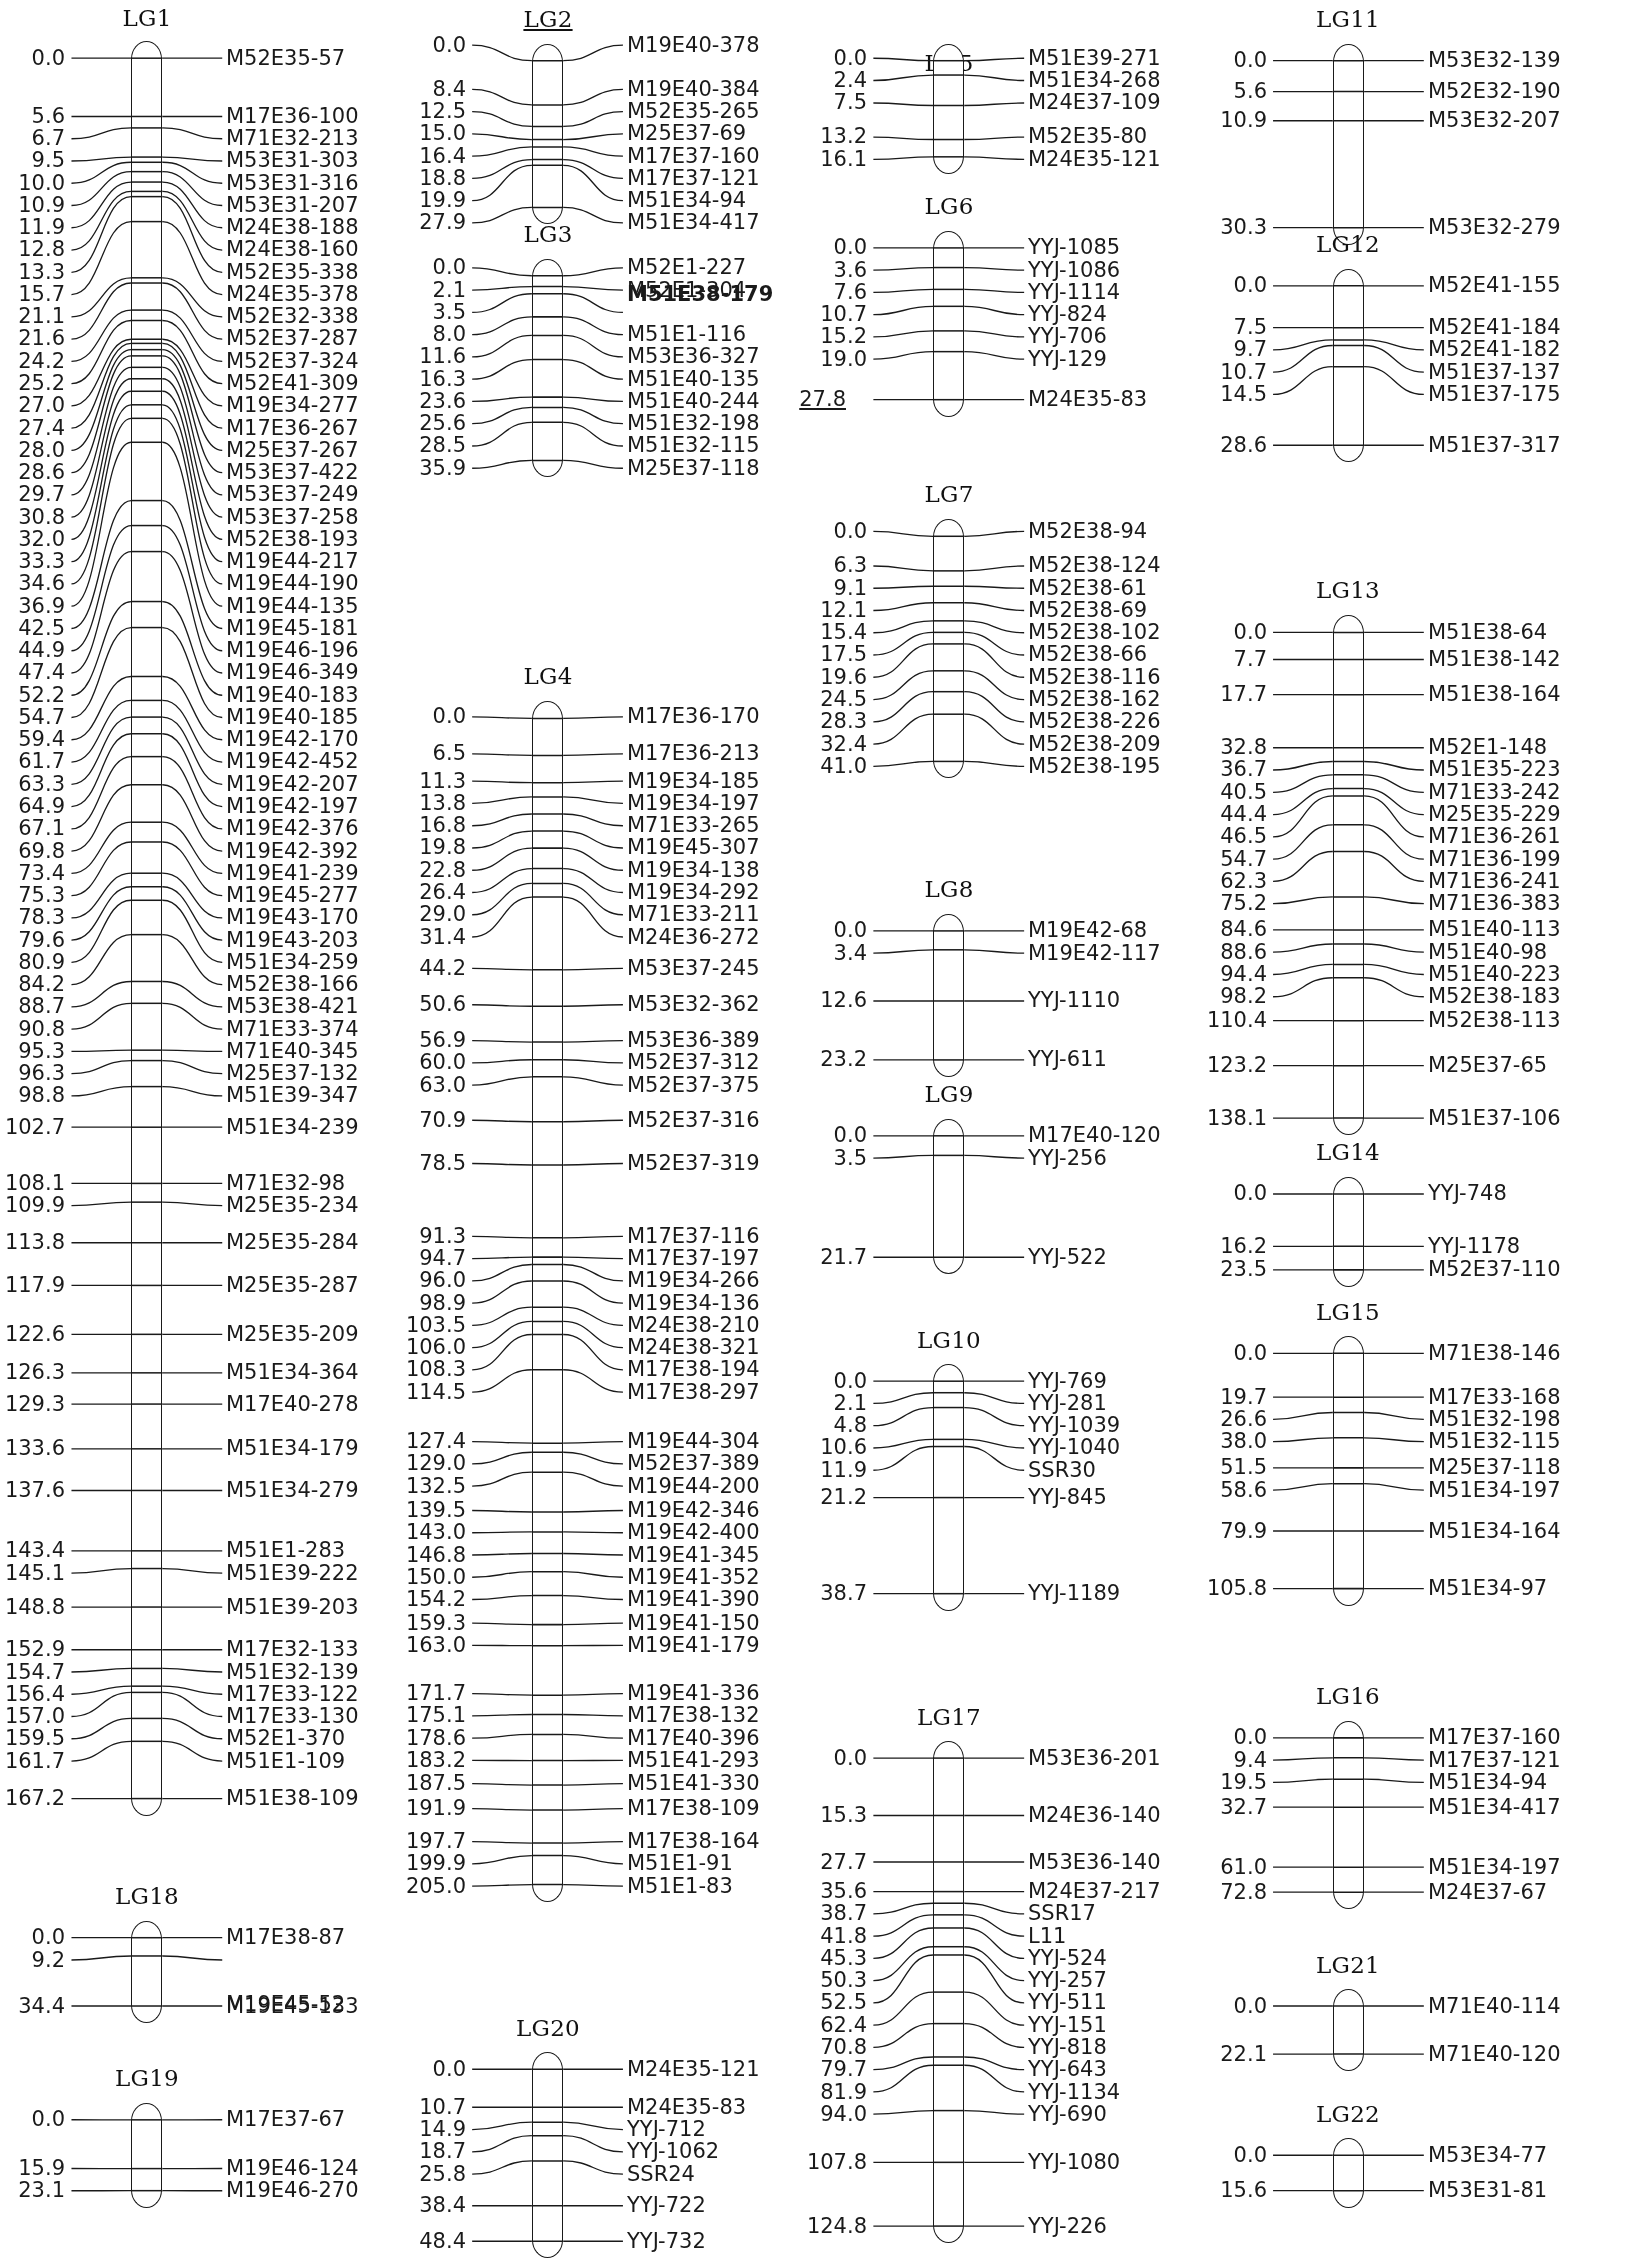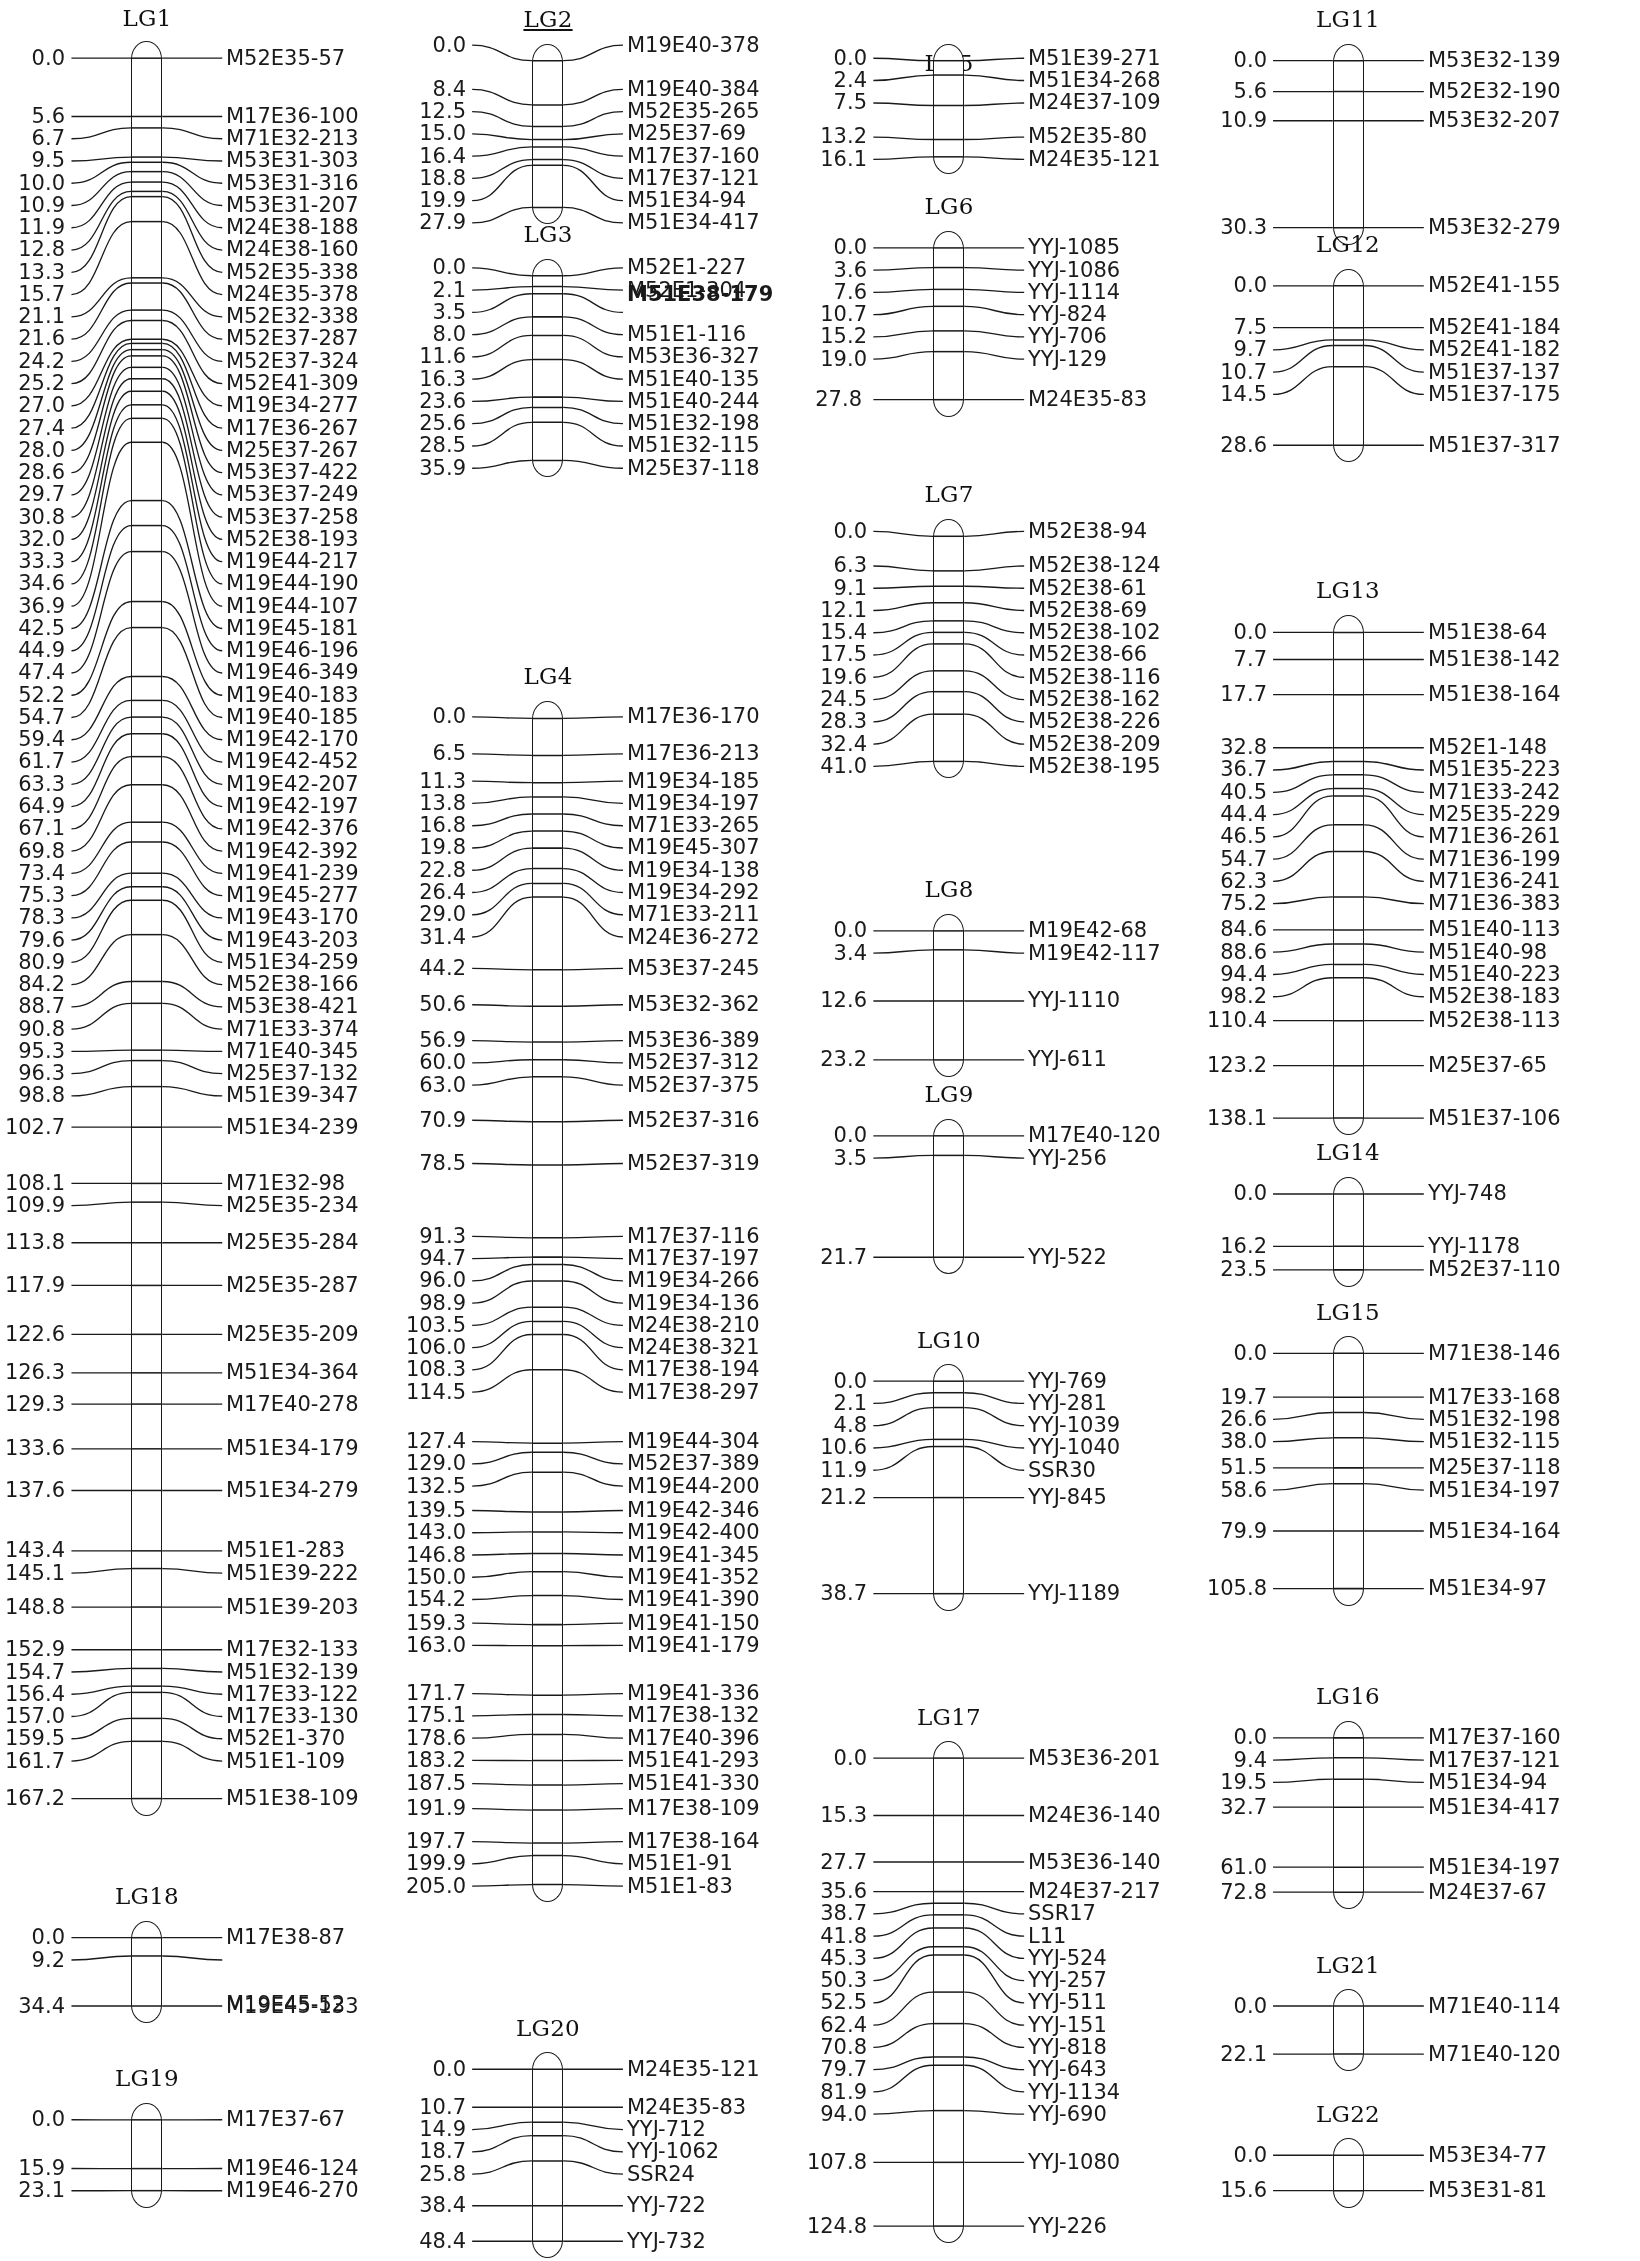--- a/index.html
+++ b/index.html
@@ -336,21 +336,21 @@
       <div class="marker-label" style="left: 226px; top: 484px;">M53E37-249</div>
       <div class="pos-label" style="left: -141px; width: 206px; top: 507px;">30.8</div>
       <div class="marker-label" style="left: 226px; top: 507px;">M53E37-258</div>
       <div class="pos-label" style="left: -141px; width: 206px; top: 529px;">32.0</div>
       <div class="marker-label" style="left: 226px; top: 529px;">M52E38-193</div>
       <div class="pos-label" style="left: -141px; width: 206px; top: 551px;">33.3</div>
       <div class="marker-label" style="left: 226px; top: 551px;">M19E44-217</div>
       <div class="pos-label" style="left: -141px; width: 206px; top: 573px;">34.6</div>
       <div class="marker-label" style="left: 226px; top: 573px;">M19E44-190</div>
       <div class="pos-label" style="left: -141px; width: 206px; top: 596px;">36.9</div>
-      <div class="marker-label" style="left: 226px; top: 596px;">M19E44-107</div>
+      <div class="marker-label" style="left: 226px; top: 596px;">M19E44-135</div>
       <div class="pos-label" style="left: -141px; width: 206px; top: 618px;">42.5</div>
       <div class="marker-label" style="left: 226px; top: 618px;">M19E45-181</div>
       <div class="pos-label" style="left: -141px; width: 206px; top: 640px;">44.9</div>
       <div class="marker-label" style="left: 226px; top: 640px;">M19E46-196</div>
       <div class="pos-label" style="left: -141px; width: 206px; top: 662px;">47.4</div>
       <div class="marker-label" style="left: 226px; top: 662px;">M19E46-349</div>
       <div class="pos-label" style="left: -141px; width: 206px; top: 685px;">52.2</div>
       <div class="marker-label" style="left: 226px; top: 685px;">M19E40-183</div>
       <div class="pos-label" style="left: -141px; width: 206px; top: 707px;">54.7</div>
       <div class="marker-label" style="left: 226px; top: 707px;">M19E40-185</div>
@@ -829,21 +829,21 @@
       <div class="pos-label" style="left: 661px; width: 206px; top: 260px;">3.6</div>
       <div class="marker-label" style="left: 1028px; top: 260px;">YYJ-1086</div>
       <div class="pos-label" style="left: 661px; width: 206px; top: 282px;">7.6</div>
       <div class="marker-label" style="left: 1028px; top: 282px;">YYJ-1114</div>
       <div class="pos-label" style="left: 661px; width: 206px; top: 304px;">10.7</div>
       <div class="marker-label" style="left: 1028px; top: 304px;">YYJ-824</div>
       <div class="pos-label" style="left: 661px; width: 206px; top: 326px;">15.2</div>
       <div class="marker-label" style="left: 1028px; top: 326px;">YYJ-706</div>
       <div class="pos-label" style="left: 661px; width: 206px; top: 349px;">19.0</div>
       <div class="marker-label" style="left: 1028px; top: 349px;">YYJ-129</div>
-      <div class="pos-label" style="left: 656px; width: 206px; top: 389px;">27.8</div>
+      <div class="pos-label" style="left: 640px; width: 206px; top: 389px; text-decoration: underline;">27.8</div>
       <div class="marker-label" style="left: 1028px; top: 389px;">M24E35-83</div>
     </div>
     <div class="lg-group" style="left: 0px; top: 0px;">
       <div class="lg-title" style="left: 868px; top: 481px; width: 162px;">LG7</div>
       <div class="chrom-cap chrom-cap-top" style="left: 933px; top: 519px; width: 31px; height: 18px;"></div>
       <div class="chrom-body" style="left: 933px; top: 536px; width: 31px; height: 225px; border-top: none; border-bottom: none;"></div>
       <div class="chrom-cap chrom-cap-bot" style="left: 933px; top: 760px; width: 31px; height: 18px;"></div>
       <svg class="connector-layer" width="1641" height="2261" style="left: 0px; top: 0px;" viewBox="0 0 3243 4469">
         <line class="tick" x1="1844" y1="1060" x2="1906" y2="1060"></line>
         <path d="M 1726 1050.310975609756 C 1785 1050.310975609756 1785 1060 1844 1060"></path>

